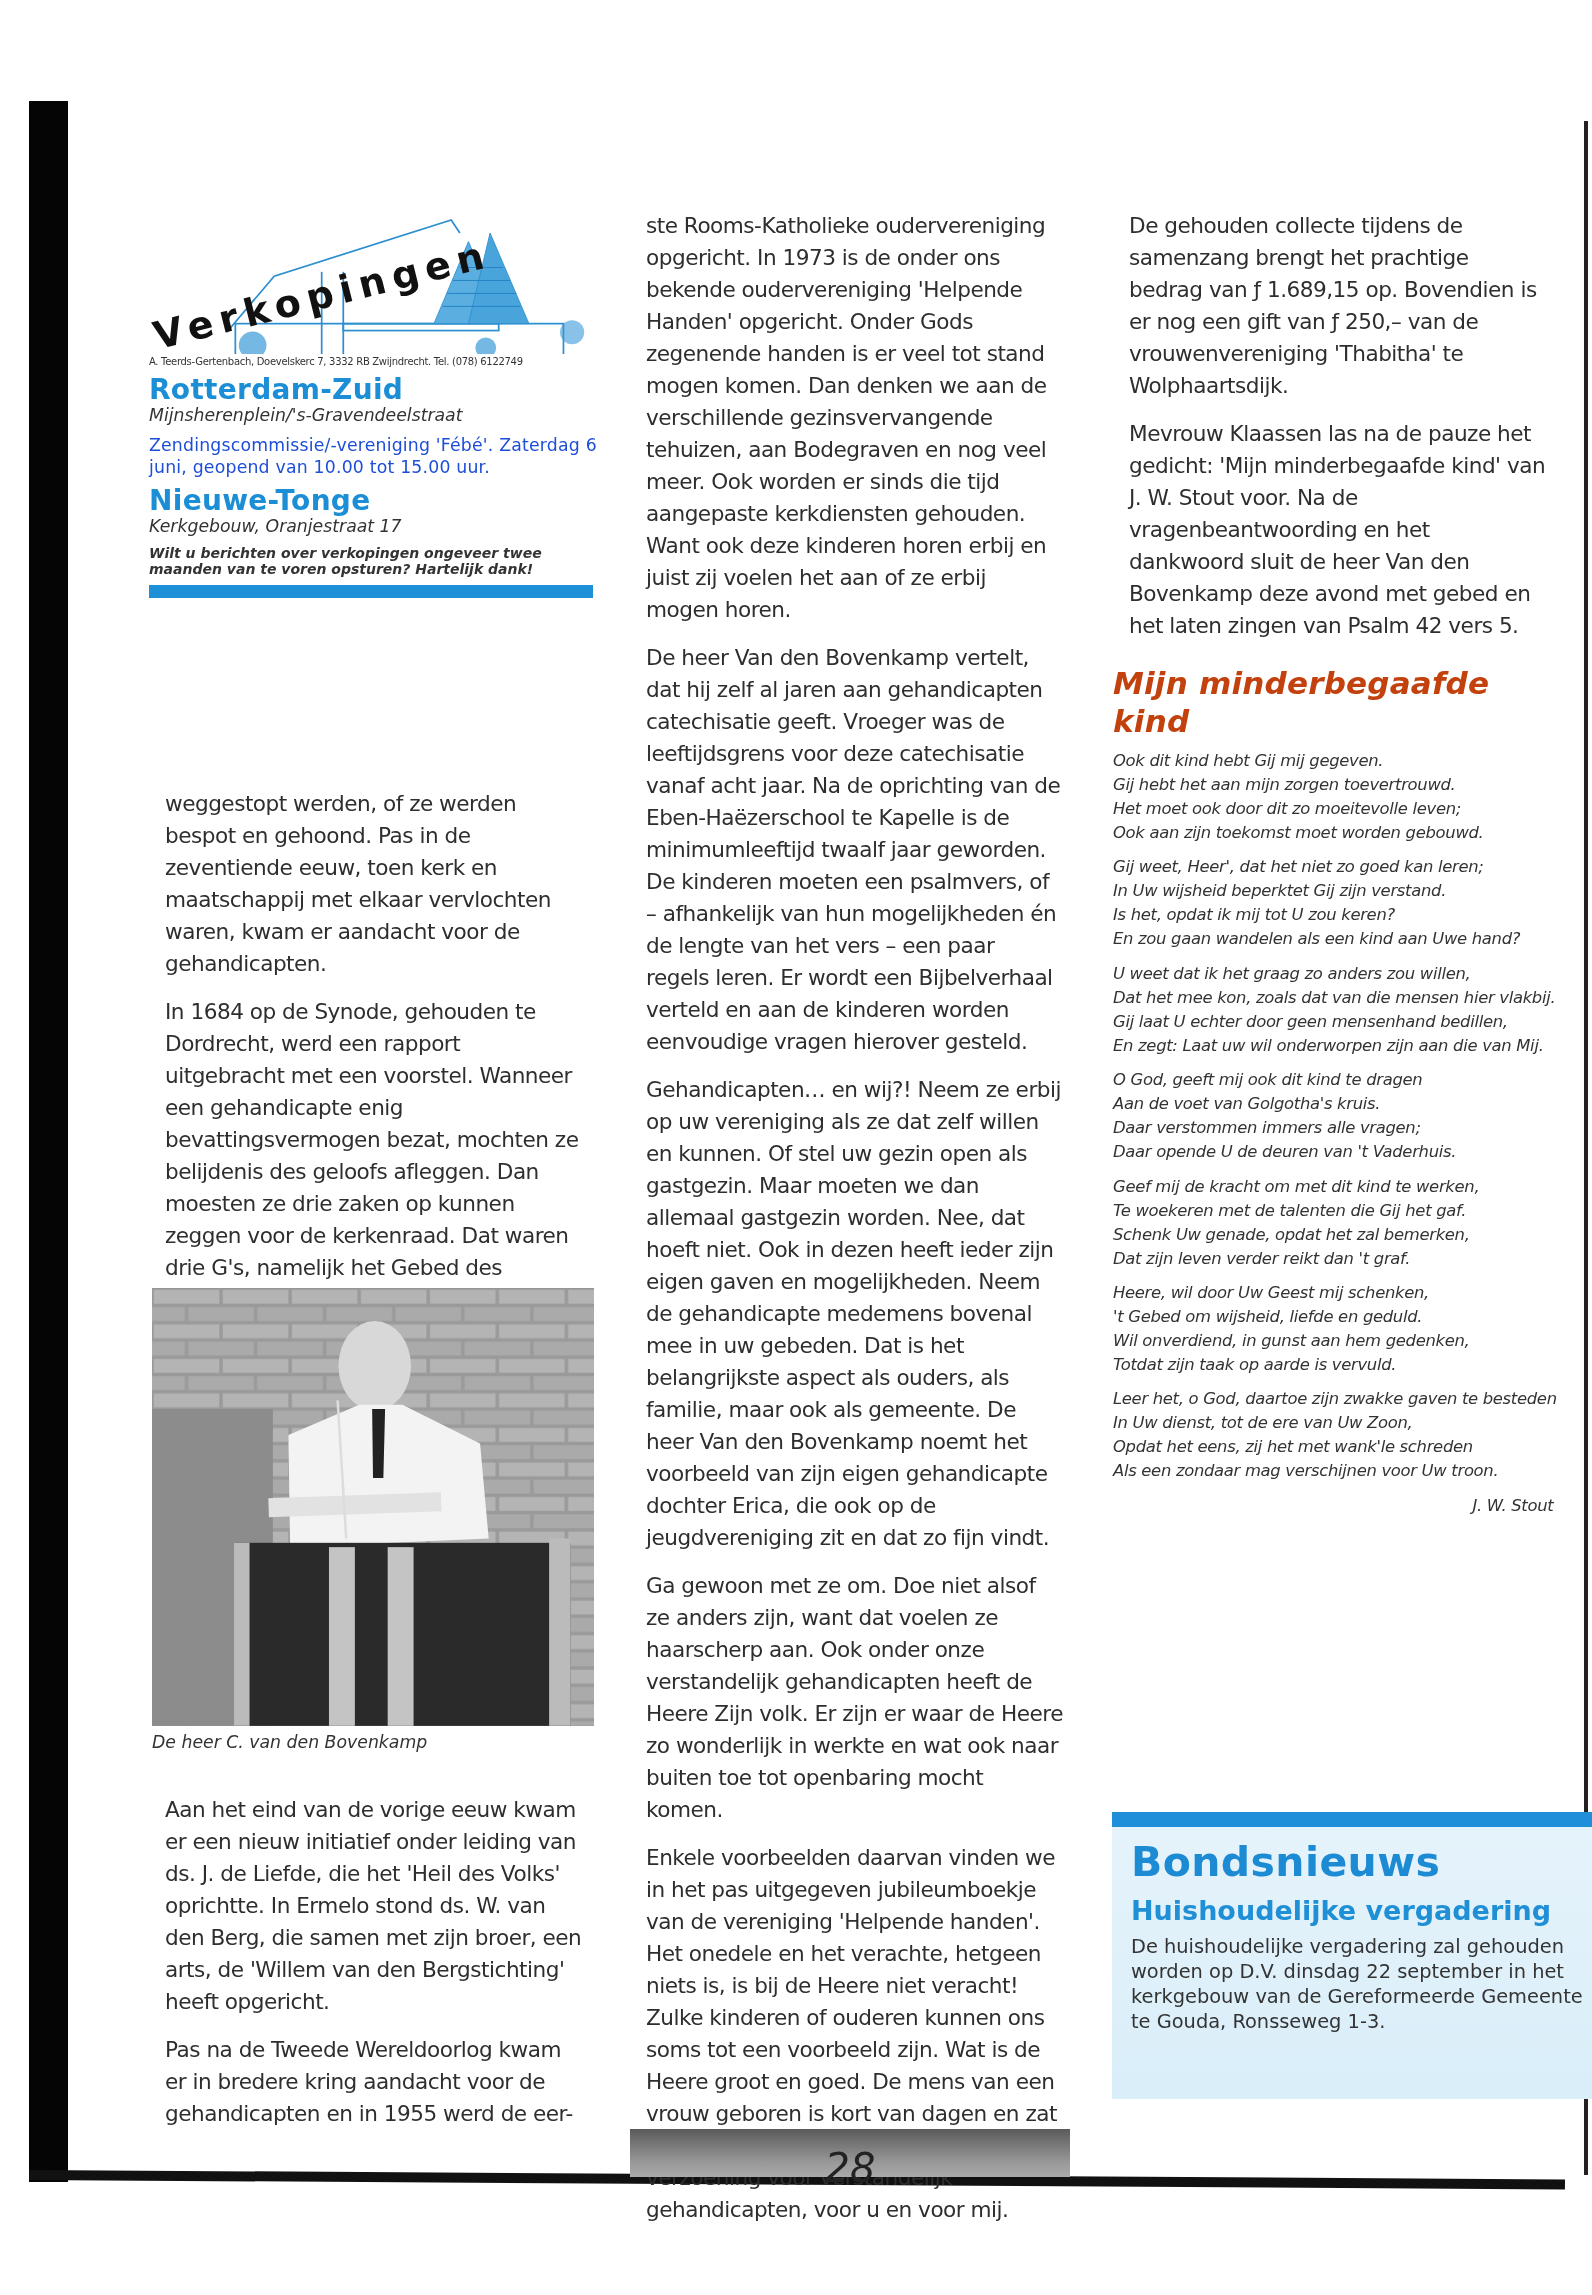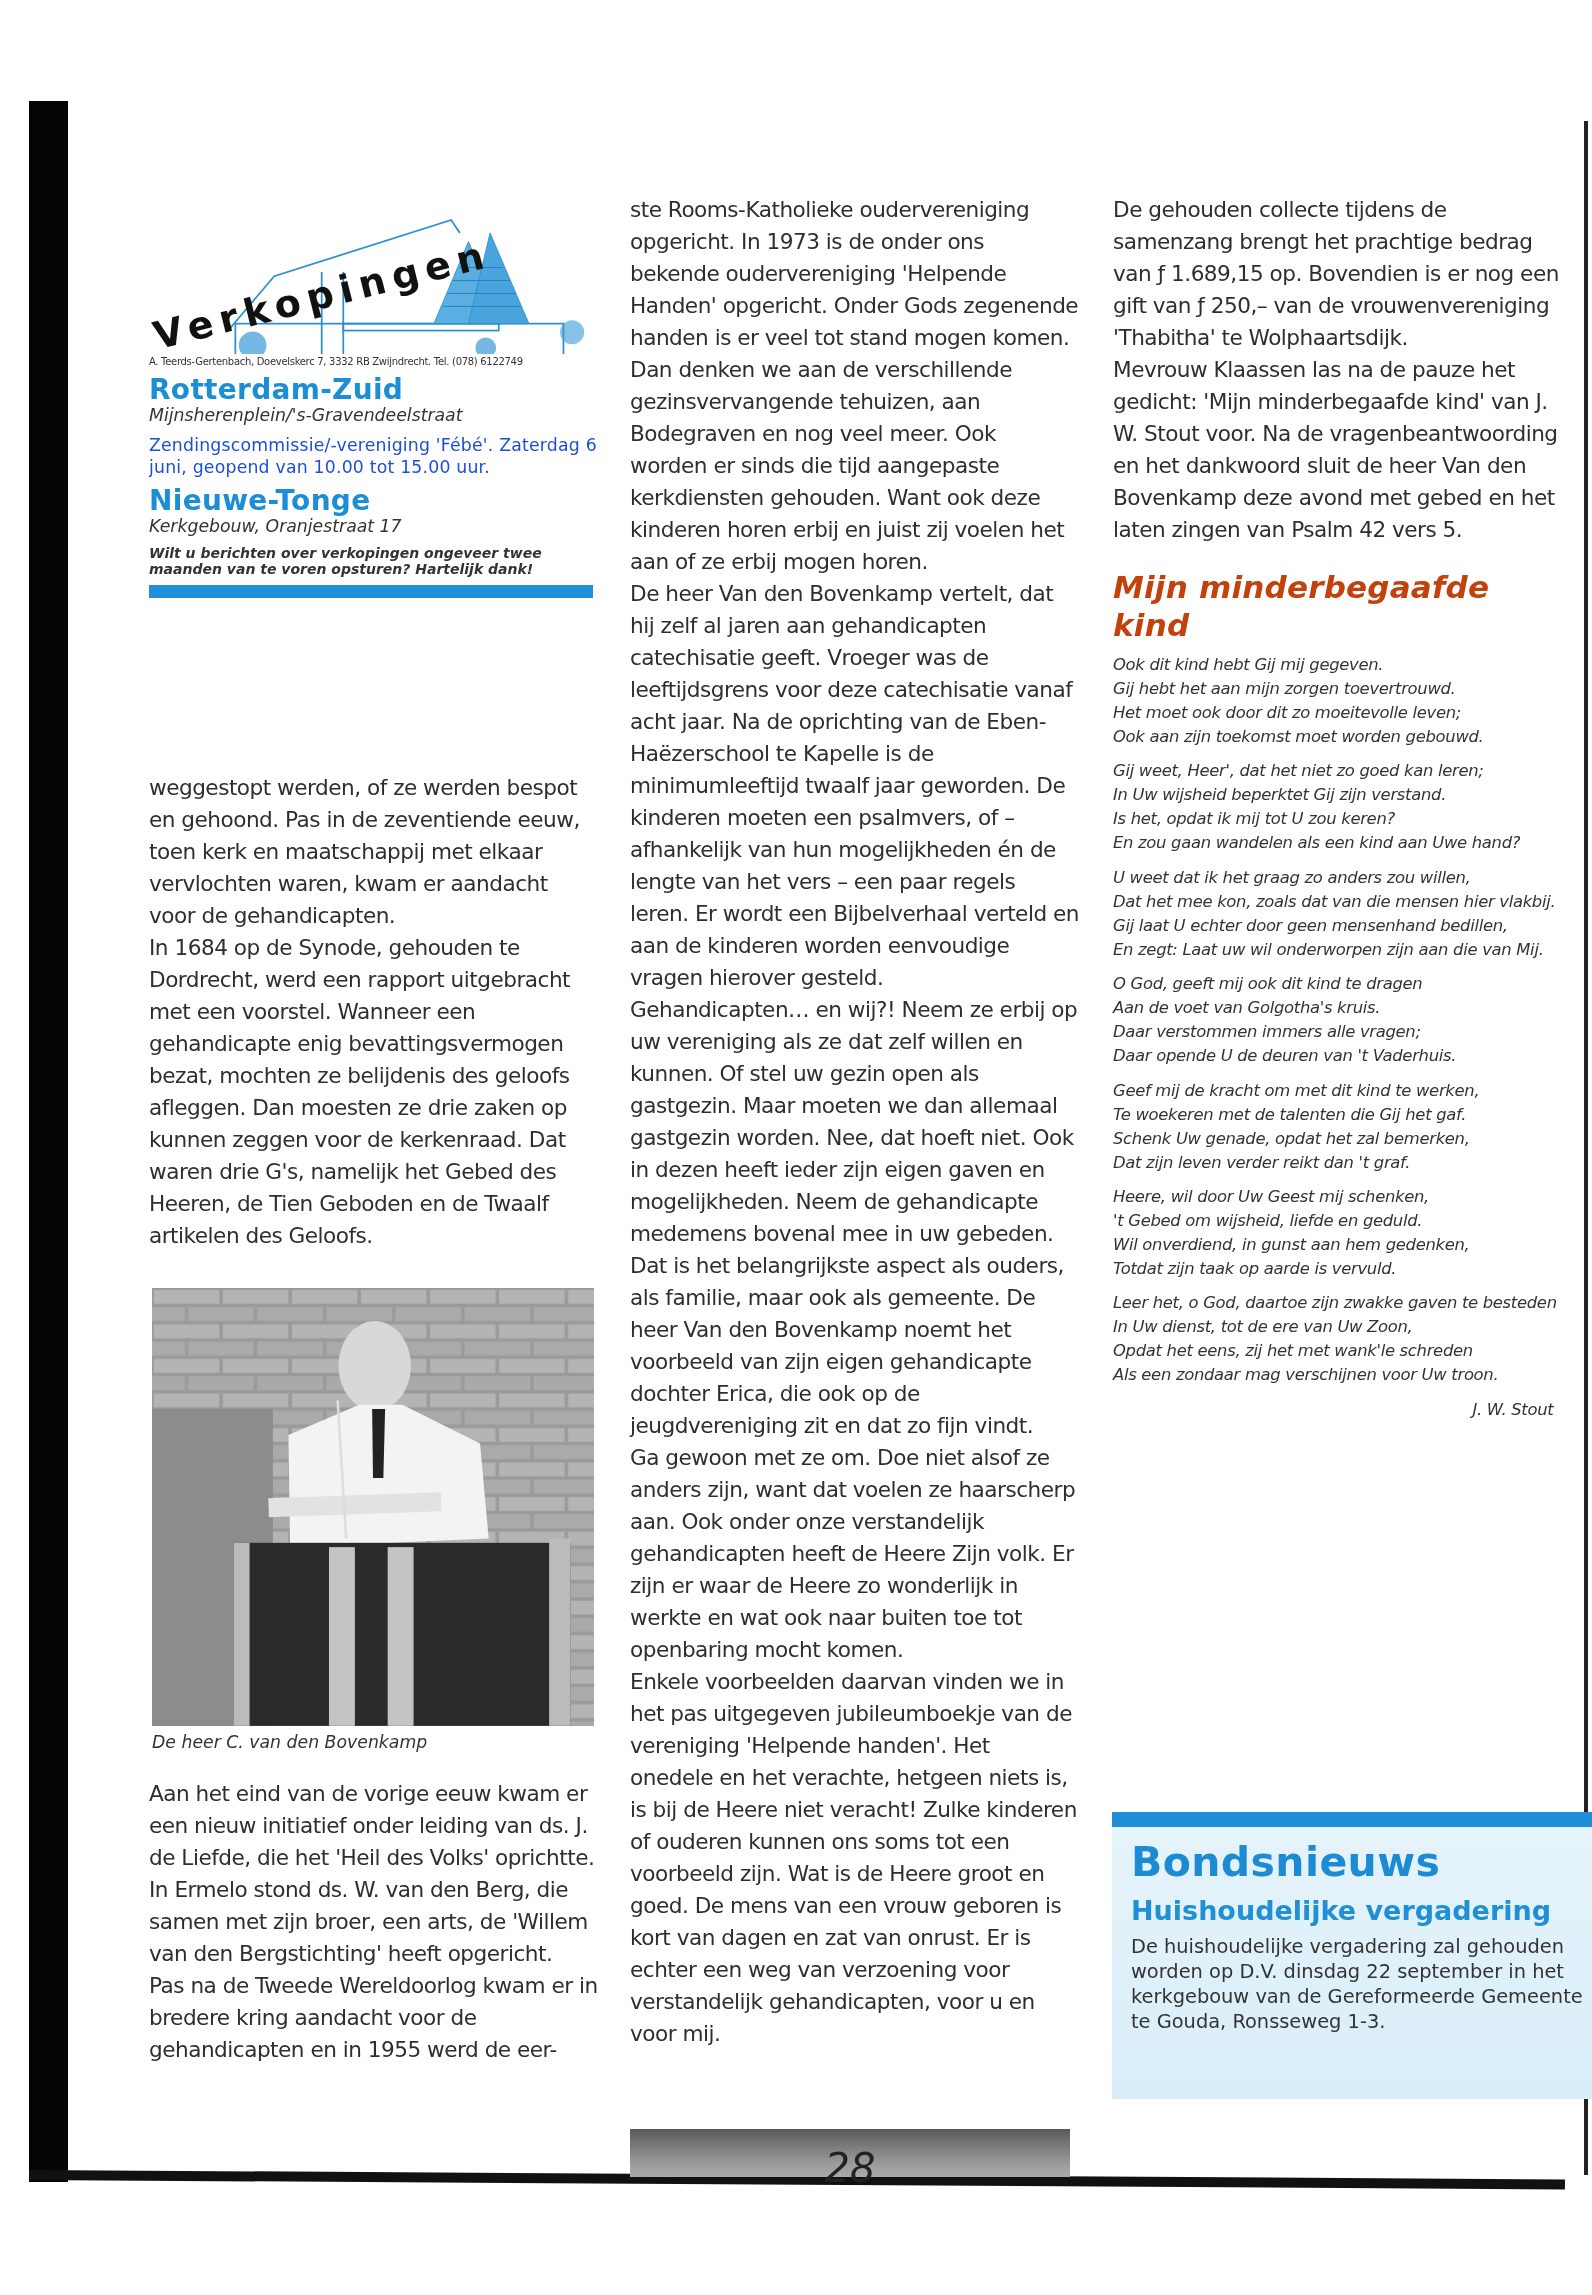--- a/index.html
+++ b/index.html
@@ -12,21 +12,21 @@
   .scan-left-edge { position: absolute; left: 28.5px; top: 101px; width: 39px; height: 2081px; background: #050505; }
   .scan-right-edge { position: absolute; left: 1584px; top: 121px; width: 3.5px; height: 2054px; background: #222; }
   .scan-bottom-edge { position: absolute; left: 28.5px; top: 2170px; width: 1536px; height: 10.4px; background: #111; transform: rotate(0.35deg); transform-origin: left center; }
 
   .col { position: absolute; top: 194px; }
   .col1 { left: 149px; width: 449px; }
   .col2 { left: 630px; width: 449px; }
   .col3 { left: 1113px; width: 449px; }
 
   .body-text { font-size: 21.6px; line-height: 32px; letter-spacing: -0.5px; margin: 0; }
-  .body-text p { margin: 0; }
+  .body-text p { margin: 16px; }
 
   
   .vk-logo { position: relative; width: 449px; height: 160px; }
   .vk-logo svg { position: absolute; left: 0; top: 0; }
   .vk-address { font-size: 10px; letter-spacing: -0.3px; color: #333; margin-top: 1.7px; white-space: nowrap; }
   .vk-place { color: #1b8ed6; font-weight: bold; font-size: 28px; line-height: 31px; margin: 7px 0 0 0; letter-spacing: 0.3px; }
   .vk-sub { font-style: italic; font-size: 17.3px; line-height: 21.6px; color: #333; }
   .vk-text { font-size: 17.3px; line-height: 22px; color: #1d4ed8; letter-spacing: 0.2px; margin-top: 8px; }
   .vk-note { font-style: italic; font-weight: bold; font-size: 14px; line-height: 16.4px; color: #333; margin-top: 7px; }
   .vk-bar { height: 13px; background: #1e90d8; margin-top: 7px; width: 444px; }

